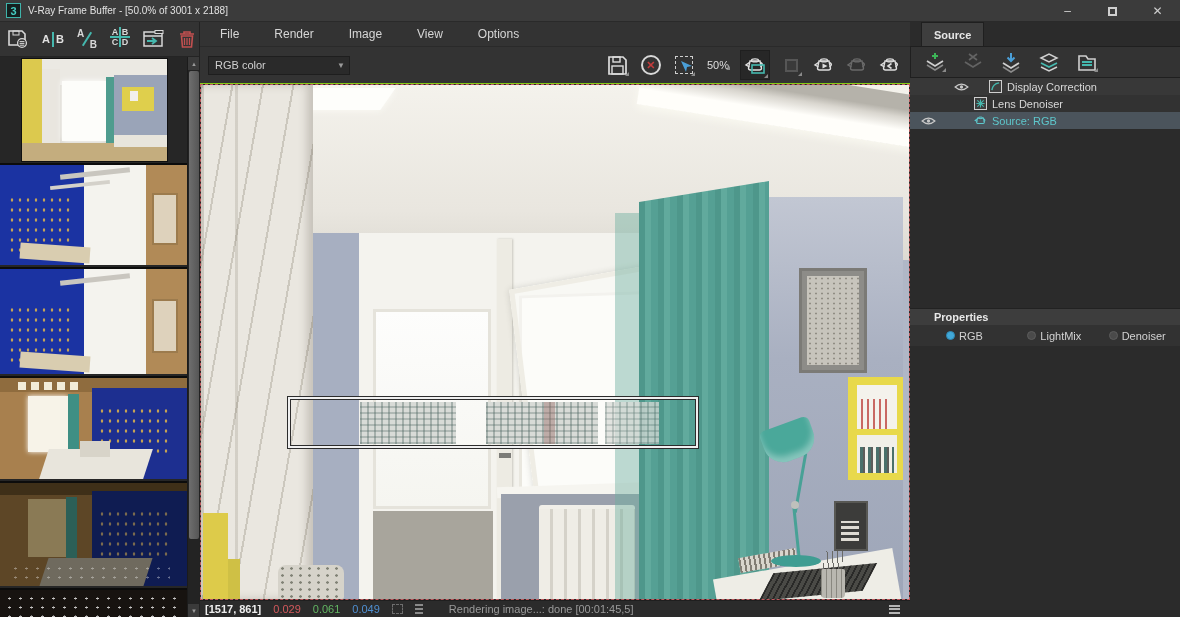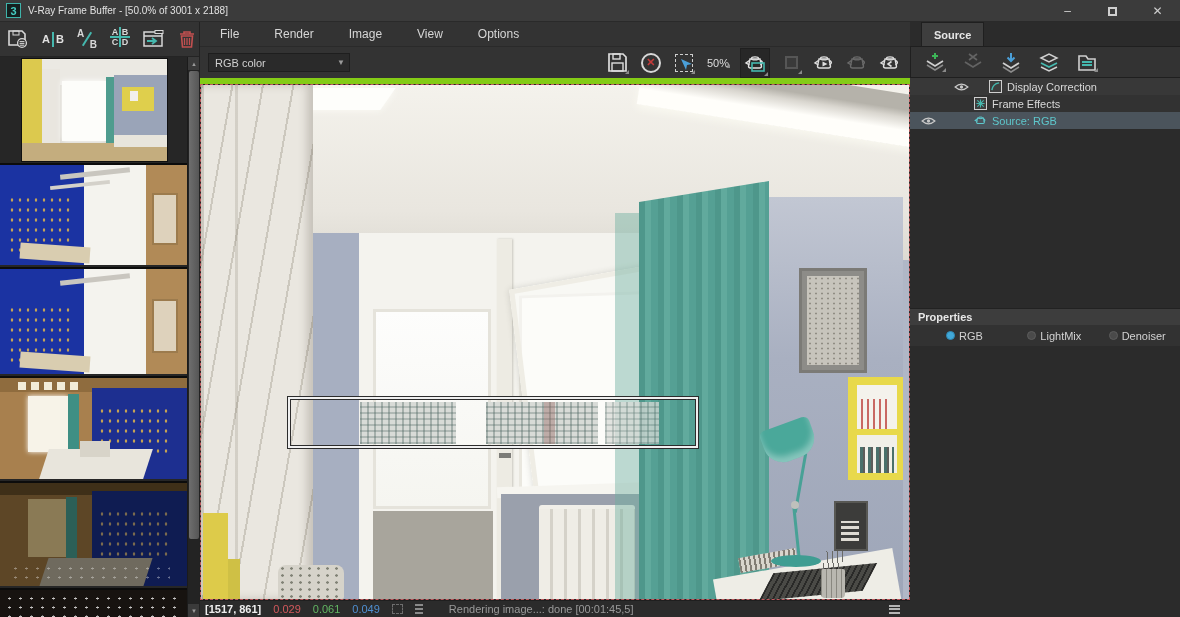--- a/index.html
+++ b/index.html
@@ -38,21 +38,21 @@
   .speckle-w { position:absolute; background-image:radial-gradient(rgba(255,255,255,.75) 1px, transparent 1.5px); background-size:11px 9px; }
 
   .vscroll { position:absolute; right:0; top:0; width:12px; height:100%; background:#232323; border-left:1px solid #1b1b1b; }
   .vs-btn { position:absolute; left:0; width:12px; height:13px; background:#3a3a3a; color:#9a9a9a; font-size:6px; display:flex; align-items:center; justify-content:center; }
   .vs-thumb { position:absolute; left:1px; top:14px; width:10px; height:468px; background:linear-gradient(90deg,#6e6e6e,#565656); border-radius:2px; }
 
   
   .center-col { width:710px; display:flex; flex-direction:column; background:#333; }
   .menubar { height:25px; display:flex; align-items:center; gap:27px; padding-left:16px; font-size:12px; color:#d6d6d6; border-bottom:1px solid #2a2a2a; }
   .menu-item { padding:2px 4px; }
-  .canvas-toolbar { height:37px; display:flex; align-items:center; padding:0 8px; border-bottom:6px solid #84cc16; }
+  .canvas-toolbar { height:37px; display:flex; align-items:center; padding:0 8px; border-bottom:1px solid #84cc16; }
   .dropdown { width:142px; height:19px; background:#2a2a2a; border:1px solid #1e1e1e; display:flex; align-items:center; font-size:11px; color:#cfcfcf; padding-left:6px; position:relative; }
   .dropdown .arrow { position:absolute; right:4px; top:4px; font-size:8px; color:#9a9a9a; }
   .ct-right { margin-left:auto; display:flex; align-items:center; gap:9px; }
   .ct-icon { position:relative; width:24px; height:24px; display:flex; align-items:center; justify-content:center; }
   .ct-icon.active { background:#272727; border:1px solid #1f1f1f; width:30px; height:30px; }
   .dd-corner::after { content:""; position:absolute; right:1px; bottom:1px; border-left:4px solid transparent; border-bottom:4px solid #8a8a8a; }
   .zoom-label { font-size:11px; color:#dedede; padding:0 2px; position:relative; }
   .stop-circle { width:20px; height:20px; border:2px solid #d8d8d8; border-radius:50%; color:#c23b3b; font-size:11px; font-weight:bold; display:flex; align-items:center; justify-content:center; }
   .region-ico { position:relative; width:18px; height:18px; border:1px dashed #cfcfcf; }
   .gray-square { width:13px; height:13px; border:2px solid #565656; background:#3a3a3a; }
@@ -150,21 +150,21 @@
   .tree-row { height:17px; display:flex; align-items:center; font-size:11px; color:#d8d8d8; gap:5px; padding-left:8px; }
   .tree-row.alt { background:#383838;padding-left:41px; }
   .tree-row.base { background:#323232; }
   .tree-row.selected { background:#4b545c; }
   .tree-row.selected .lbl { color:#5ec7cc; }
   .eye-slot { width:20px; display:flex; justify-content:center; }
   .indent1 { width:8px; } .indent2 { width:26px; }
   .node-ico { width:13px; height:13px; display:flex; align-items:center; justify-content:center; }
   .boxed { background:#3e3e3e; border:1px solid #cfcfcf; }
   .spacer { height:179px; background:#2b2b2b; }
-  .props-header { height:17px; background:#3d3d3d; font-size:11px; font-weight:bold; color:#e8e8e8; display:flex; align-items:center; padding-left:8px; border-top:1px solid #222; }
+  .props-header { height:17px; background:#3d3d3d; font-size:11px; font-weight:bold; color:#e8e8e8; display:flex; align-items:center; padding-left:24px; border-top:1px solid #222; }
   .props-row { height:21px; background:#323232; display:flex; align-items:center; padding-left:36px; gap:10px; font-size:11px; color:#d2d2d2; }
   .radio { width:9px; height:9px; border-radius:50%; background:#4a4a4a; border:1px solid #5c5c5c; margin-right:4px; }
   .radio.on { background:#41a8d8; border-color:#2f89b5; }
   .prop-opt { display:flex; align-items:center; width:76px; }
   .panel-rest { flex:1; background:#2b2b2b; }
 
   svg { display:block; }
 </style>
 </head>
 <body>
@@ -493,21 +493,21 @@
           <span class="lbl">Display Correction</span>
         </div>
         <div class="tree-row base">
           <span class="eye-slot"></span>
           <span class="indent2"></span>
           <span class="node-ico boxed">
             <svg width="9" height="9" viewBox="0 0 10 10">
                 <path d="M5 0.5 v9 M0.5 5 h9 M1.5 1.5 l7 7 M8.5 1.5 l-7 7" stroke="#45b8ae" stroke-width="1.2"></path>
               </svg>
           </span>
-          <span class="lbl">Frame Effects</span>
+          <span class="lbl">Lens Denoiser</span>
         </div>
         <div class="tree-row selected">
           <span class="eye-slot">
             <svg width="15" height="10" viewBox="0 0 20 12">
                 <path d="M1.5 6 Q10 -1.5 18.5 6 Q10 13.5 1.5 6 z" fill="none" stroke="#c9c9c9" stroke-width="1.6"></path>
                 <circle cx="10" cy="6" r="2.2" fill="#c9c9c9"></circle>
               </svg>
           </span>
           <span class="indent2"></span>
           <span class="node-ico">

